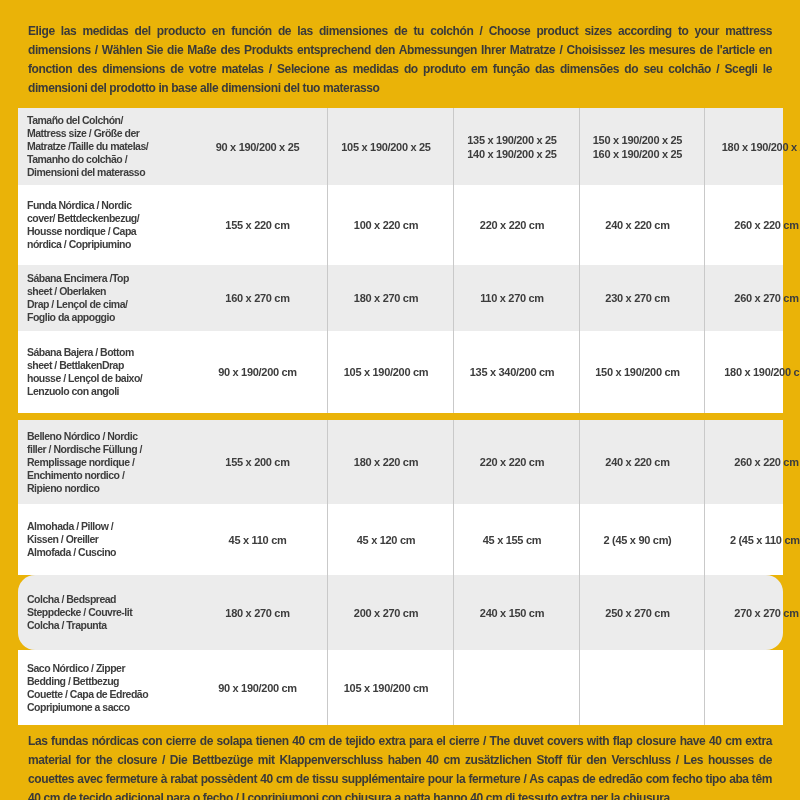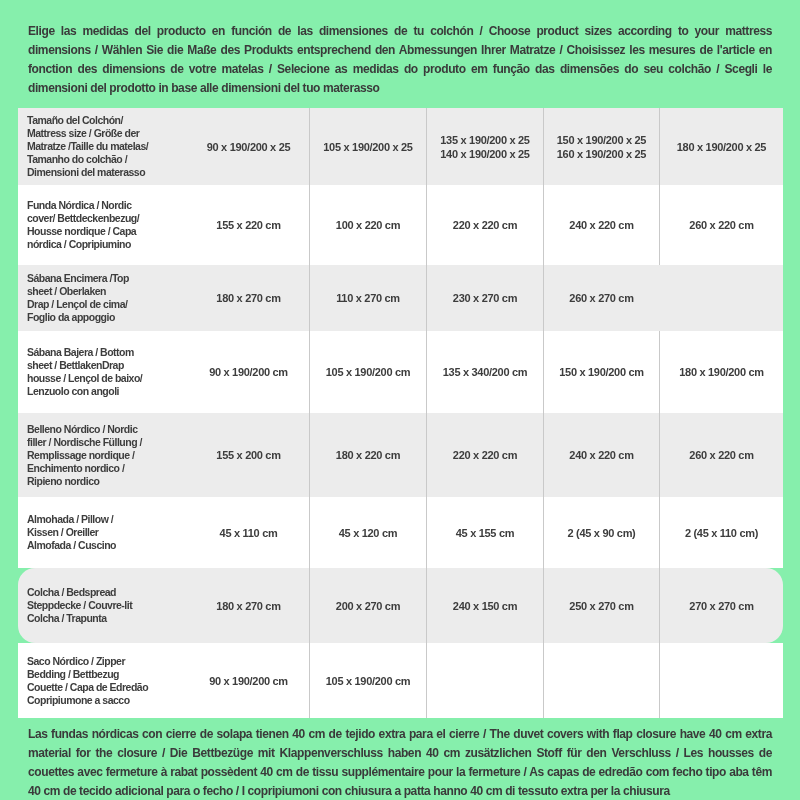--- a/index.html
+++ b/index.html
@@ -1,21 +1,21 @@
 <!DOCTYPE html>
 <html><head>
 <meta charset="utf-8">
 <style>
   * { margin: 0; padding: 0; box-sizing: border-box; }
   html, body { background: #ffffff; }
   .page {
     position: relative;
     width: 800px;
     height: 800px;
-    background: #86efac;
+    background: #eab308;
     overflow: hidden;
     font-family: "Liberation Sans", sans-serif;
     color: #3d3d3d;
   }
   .intro, .footnote {
     margin: 0 28px;
     font-size: 12px;
     font-weight: bold;
     line-height: 19px;
     letter-spacing: -0.4px;
@@ -25,28 +25,29 @@
   .intro { padding-top: 22px; }
   .footnote { padding-top: 7px; }
   .size-table {
     margin: 10px 0 0 18px;
     width: 765px;
   }
   .t-row {
     display: grid;
     grid-template-columns: 170px 121px 117px 117px 116px 124px;
     width: 765px;
+    gap: 9px;
   }
   .t-row:nth-child(odd) { background: #ececec; }
   .t-row:nth-child(even) { background: #ffffff; }
   .t-row:nth-child(1) { height: 77px; }
   .t-row:nth-child(2) { height: 80px; }
   .t-row:nth-child(3) { height: 66px; }
   .t-row:nth-child(4) { height: 82px; }
-  .t-row:nth-child(5) { height: 84px; }
+  .t-row:nth-child(5) { height: 84px; margin-top: 7px; }
   .t-row:nth-child(6) { height: 71px; }
   .t-row:nth-child(7) { height: 75px; border-radius: 17px; }
   .t-row:nth-child(8) { height: 75px; }
   .t-cell {
     display: flex;
     align-items: center;
     white-space: pre-line;
   }
   .t-cell.lbl {
     padding-left: 9px;
@@ -103,20 +104,21 @@
       <div class="t-cell val">220 x 220 cm</div>
       <div class="t-cell val">240 x 220 cm</div>
       <div class="t-cell val">260 x 220 cm</div>
     </div>
 
     <div class="t-row">
       <div class="t-cell lbl">Sábana Encimera /Top
 sheet / Oberlaken
 Drap / Lençol de cima/
 Foglio da appoggio</div>
+      <div class="t-cell val">160 x 270 cm</div>
       <div class="t-cell val">180 x 270 cm</div>
       <div class="t-cell val">110 x 270 cm</div>
       <div class="t-cell val">230 x 270 cm</div>
       <div class="t-cell val">260 x 270 cm</div>
     </div>
 
     <div class="t-row">
       <div class="t-cell lbl">Sábana Bajera / Bottom
 sheet / BettlakenDrap
 housse / Lençol de baixo/

